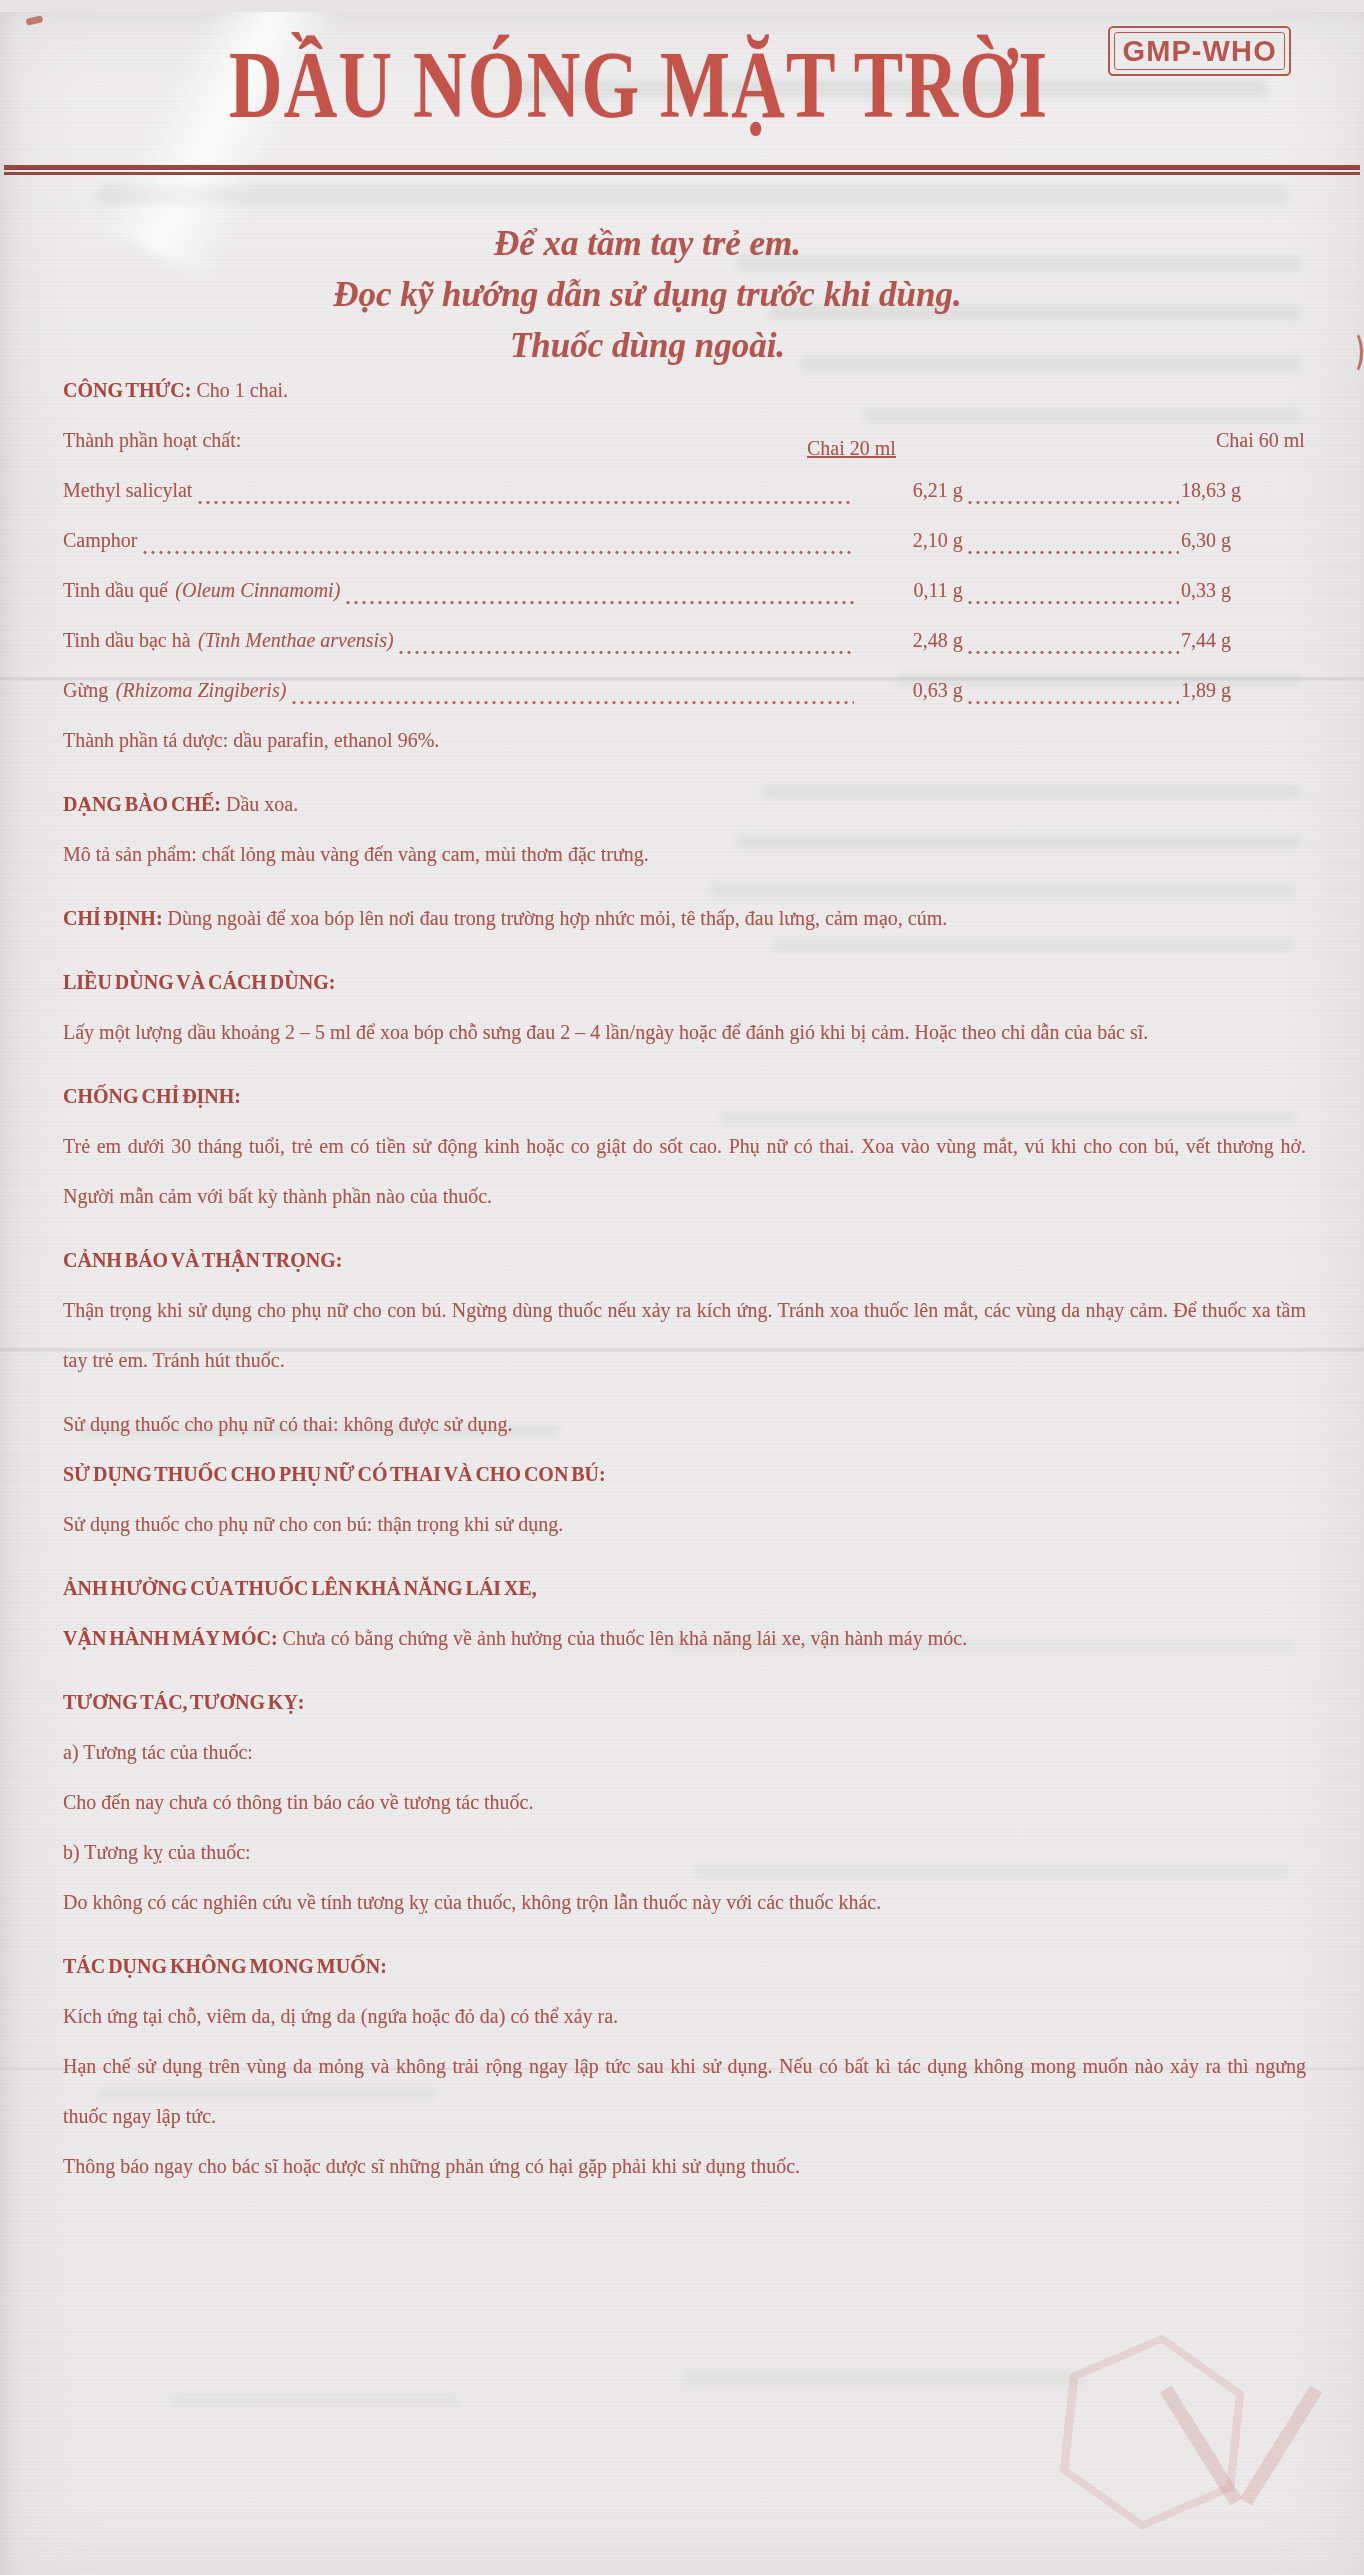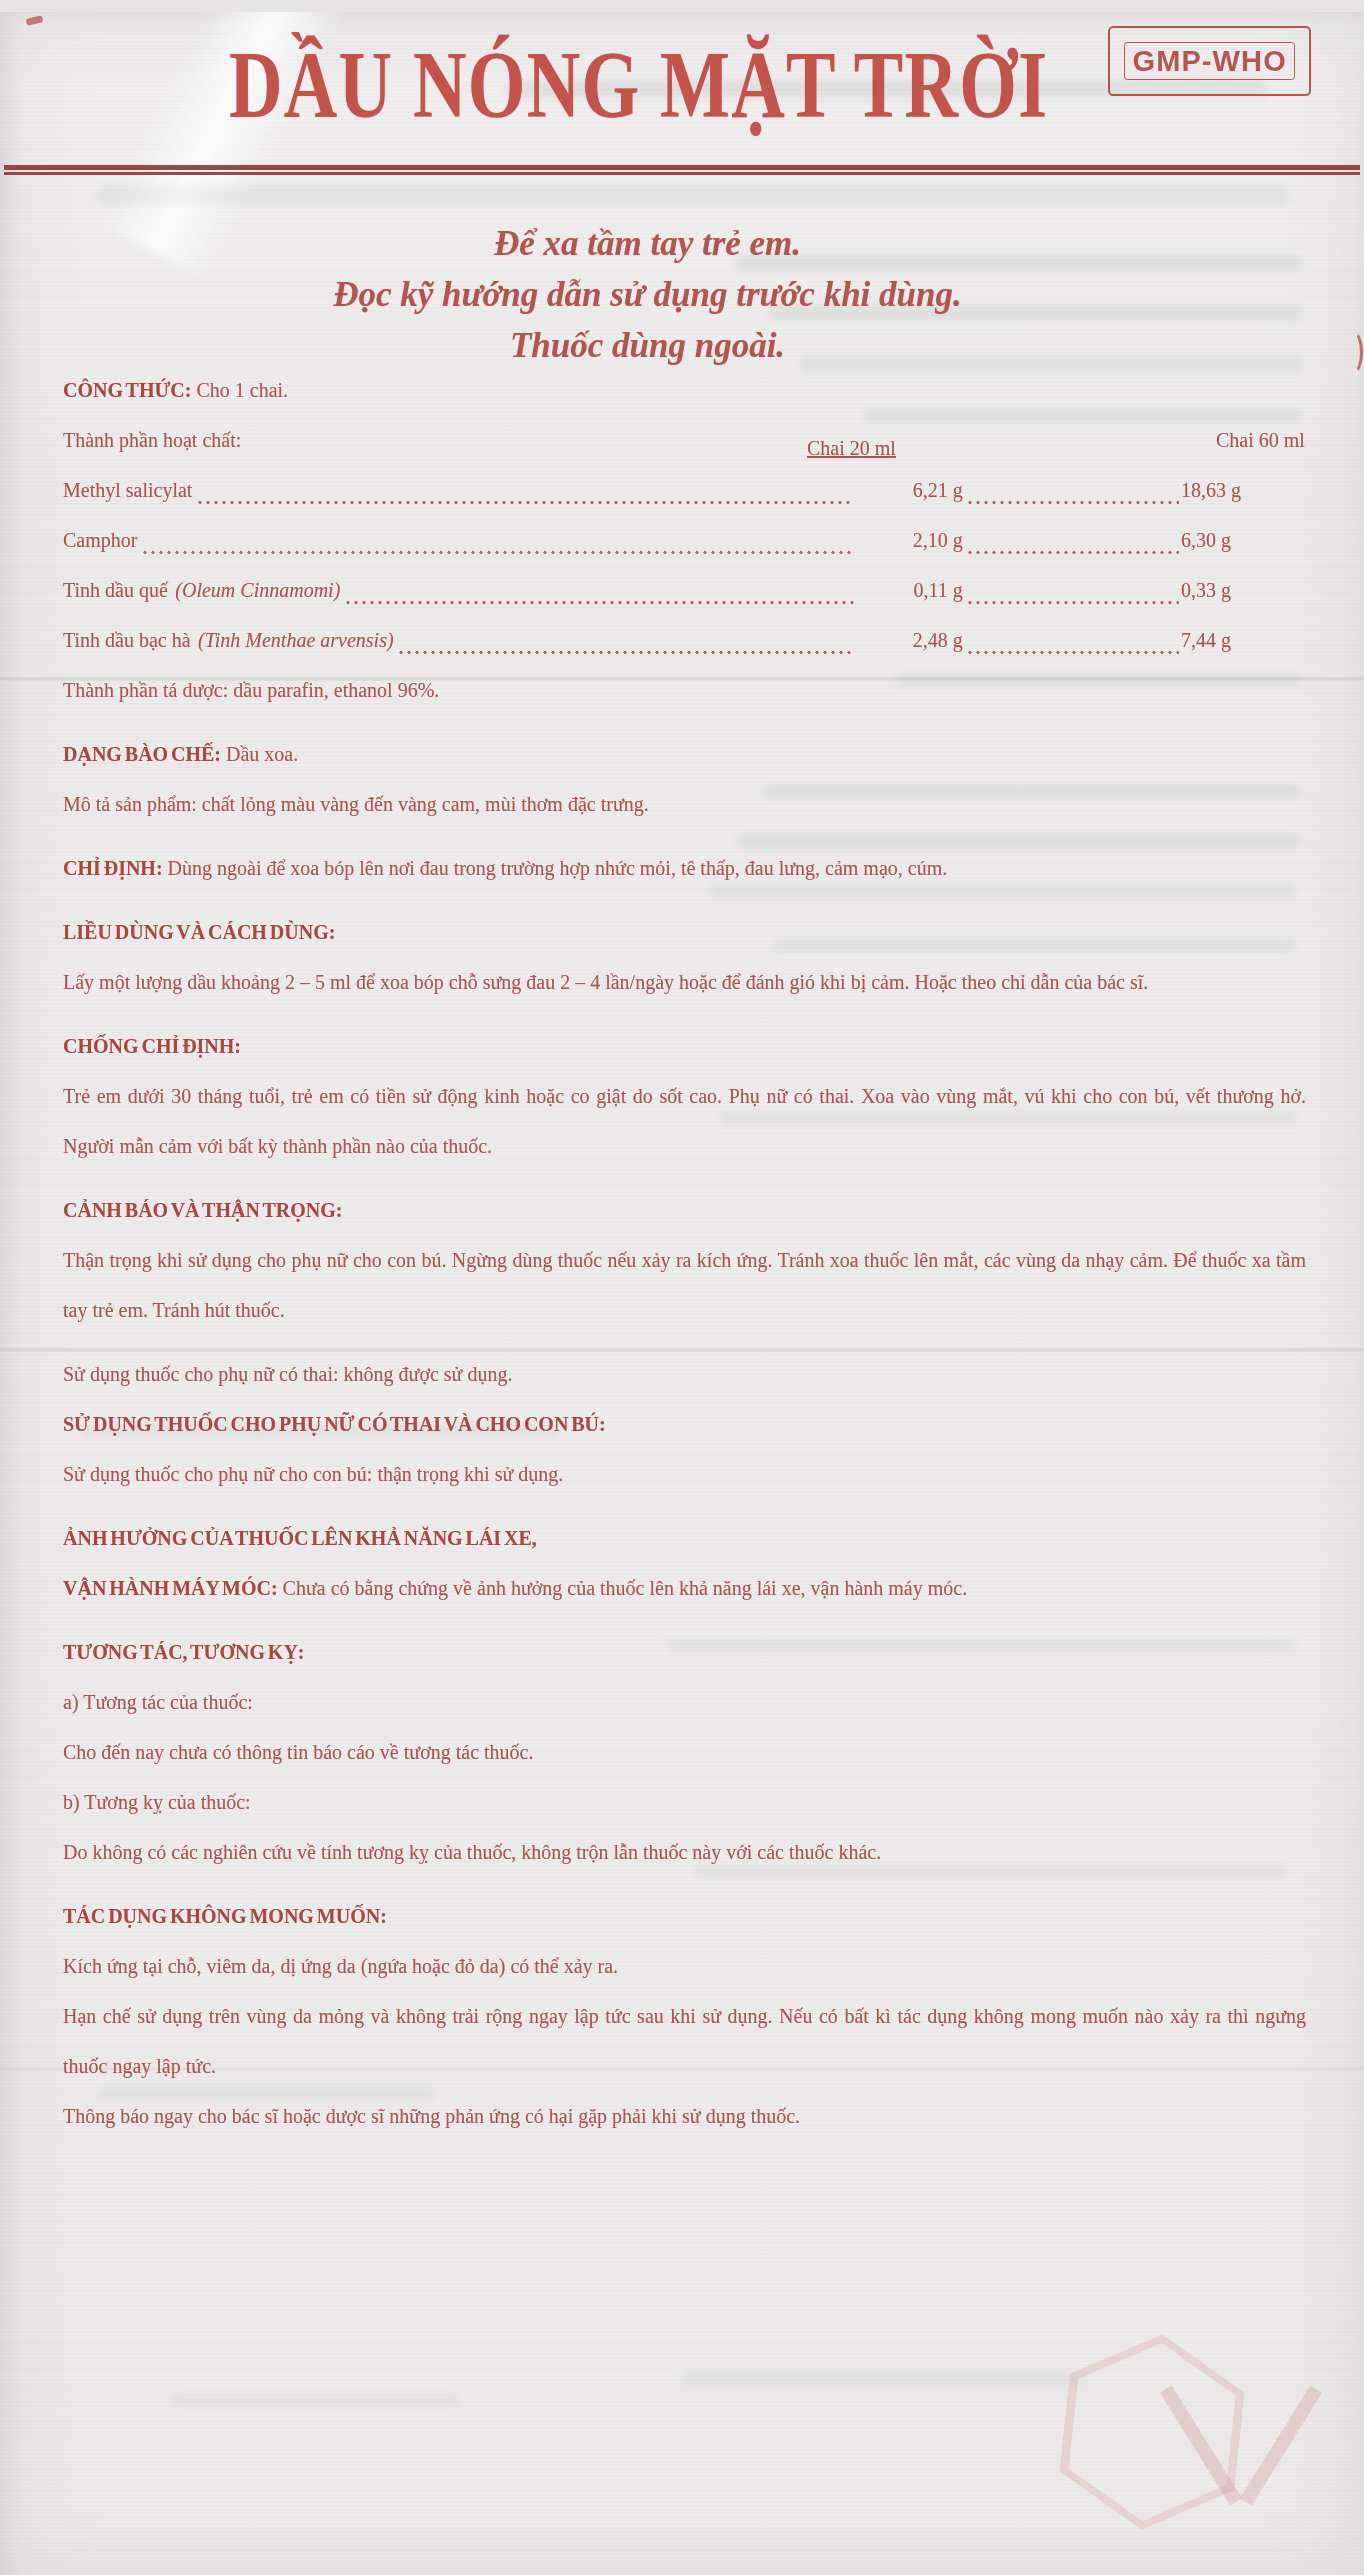--- a/index.html
+++ b/index.html
@@ -18,21 +18,21 @@
   
   .title{
     position:absolute;left:229px;top:20px;
     font-size:95px;font-weight:bold;line-height:107px;
     color:#c3544b;letter-spacing:1.6px;white-space:nowrap;
     transform:scaleX(0.78);transform-origin:left center;
     text-shadow:0 0 1.1px rgba(180,70,60,.45);
   }
   .badge{
     position:absolute;left:1108px;top:14px;
-    border:2.1px solid #b24a44;border-radius:5.3px;padding:14px;
+    border:2.1px solid #b24a44;border-radius:5.3px;padding:4px;
     opacity:.92;
   }
   .badge-inner{
     border:1.6px solid #b24a44;border-radius:3.2px;
     padding:1.6px 7.5px;
     font-family:"Liberation Sans","DejaVu Sans",sans-serif;
     font-size:29px;font-weight:bold;letter-spacing:1.1px;color:#b24a44;
     white-space:nowrap;
   }
   .rule{
@@ -168,20 +168,27 @@
         <span class="lead lead2"></span>
         <span class="v60">0,33 g</span>
       </div>
       <div class="frow">
         <span class="iname"><span>Tinh dầu bạc hà</span><span class="latin">(Tinh Menthae arvensis)</span></span>
         <span class="lead"></span>
         <span class="v20">2,48 g</span>
         <span class="lead lead2"></span>
         <span class="v60">7,44 g</span>
       </div>
+      <div class="frow">
+        <span class="iname"><span>Gừng</span><span class="latin">(Rhizoma Zingiberis)</span></span>
+        <span class="lead"></span>
+        <span class="v20">0,63 g</span>
+        <span class="lead lead2"></span>
+        <span class="v60">1,89 g</span>
+      </div>
       <p class="p">Thành phần tá dược: dầu parafin, ethanol 96%.</p>
     </div>
 
     <div class="sec">
       <p class="p"><b>DẠNG BÀO CHẾ:</b> <span>Dầu xoa.</span></p>
       <p class="p">Mô tả sản phẩm: chất lỏng màu vàng đến vàng cam, mùi thơm đặc trưng.</p>
     </div>
 
     <div class="sec">
       <p class="p"><b>CHỈ ĐỊNH:</b> <span>Dùng ngoài để xoa bóp lên nơi đau trong trường hợp nhức mỏi, tê thấp, đau lưng, cảm mạo, cúm.</span></p>

